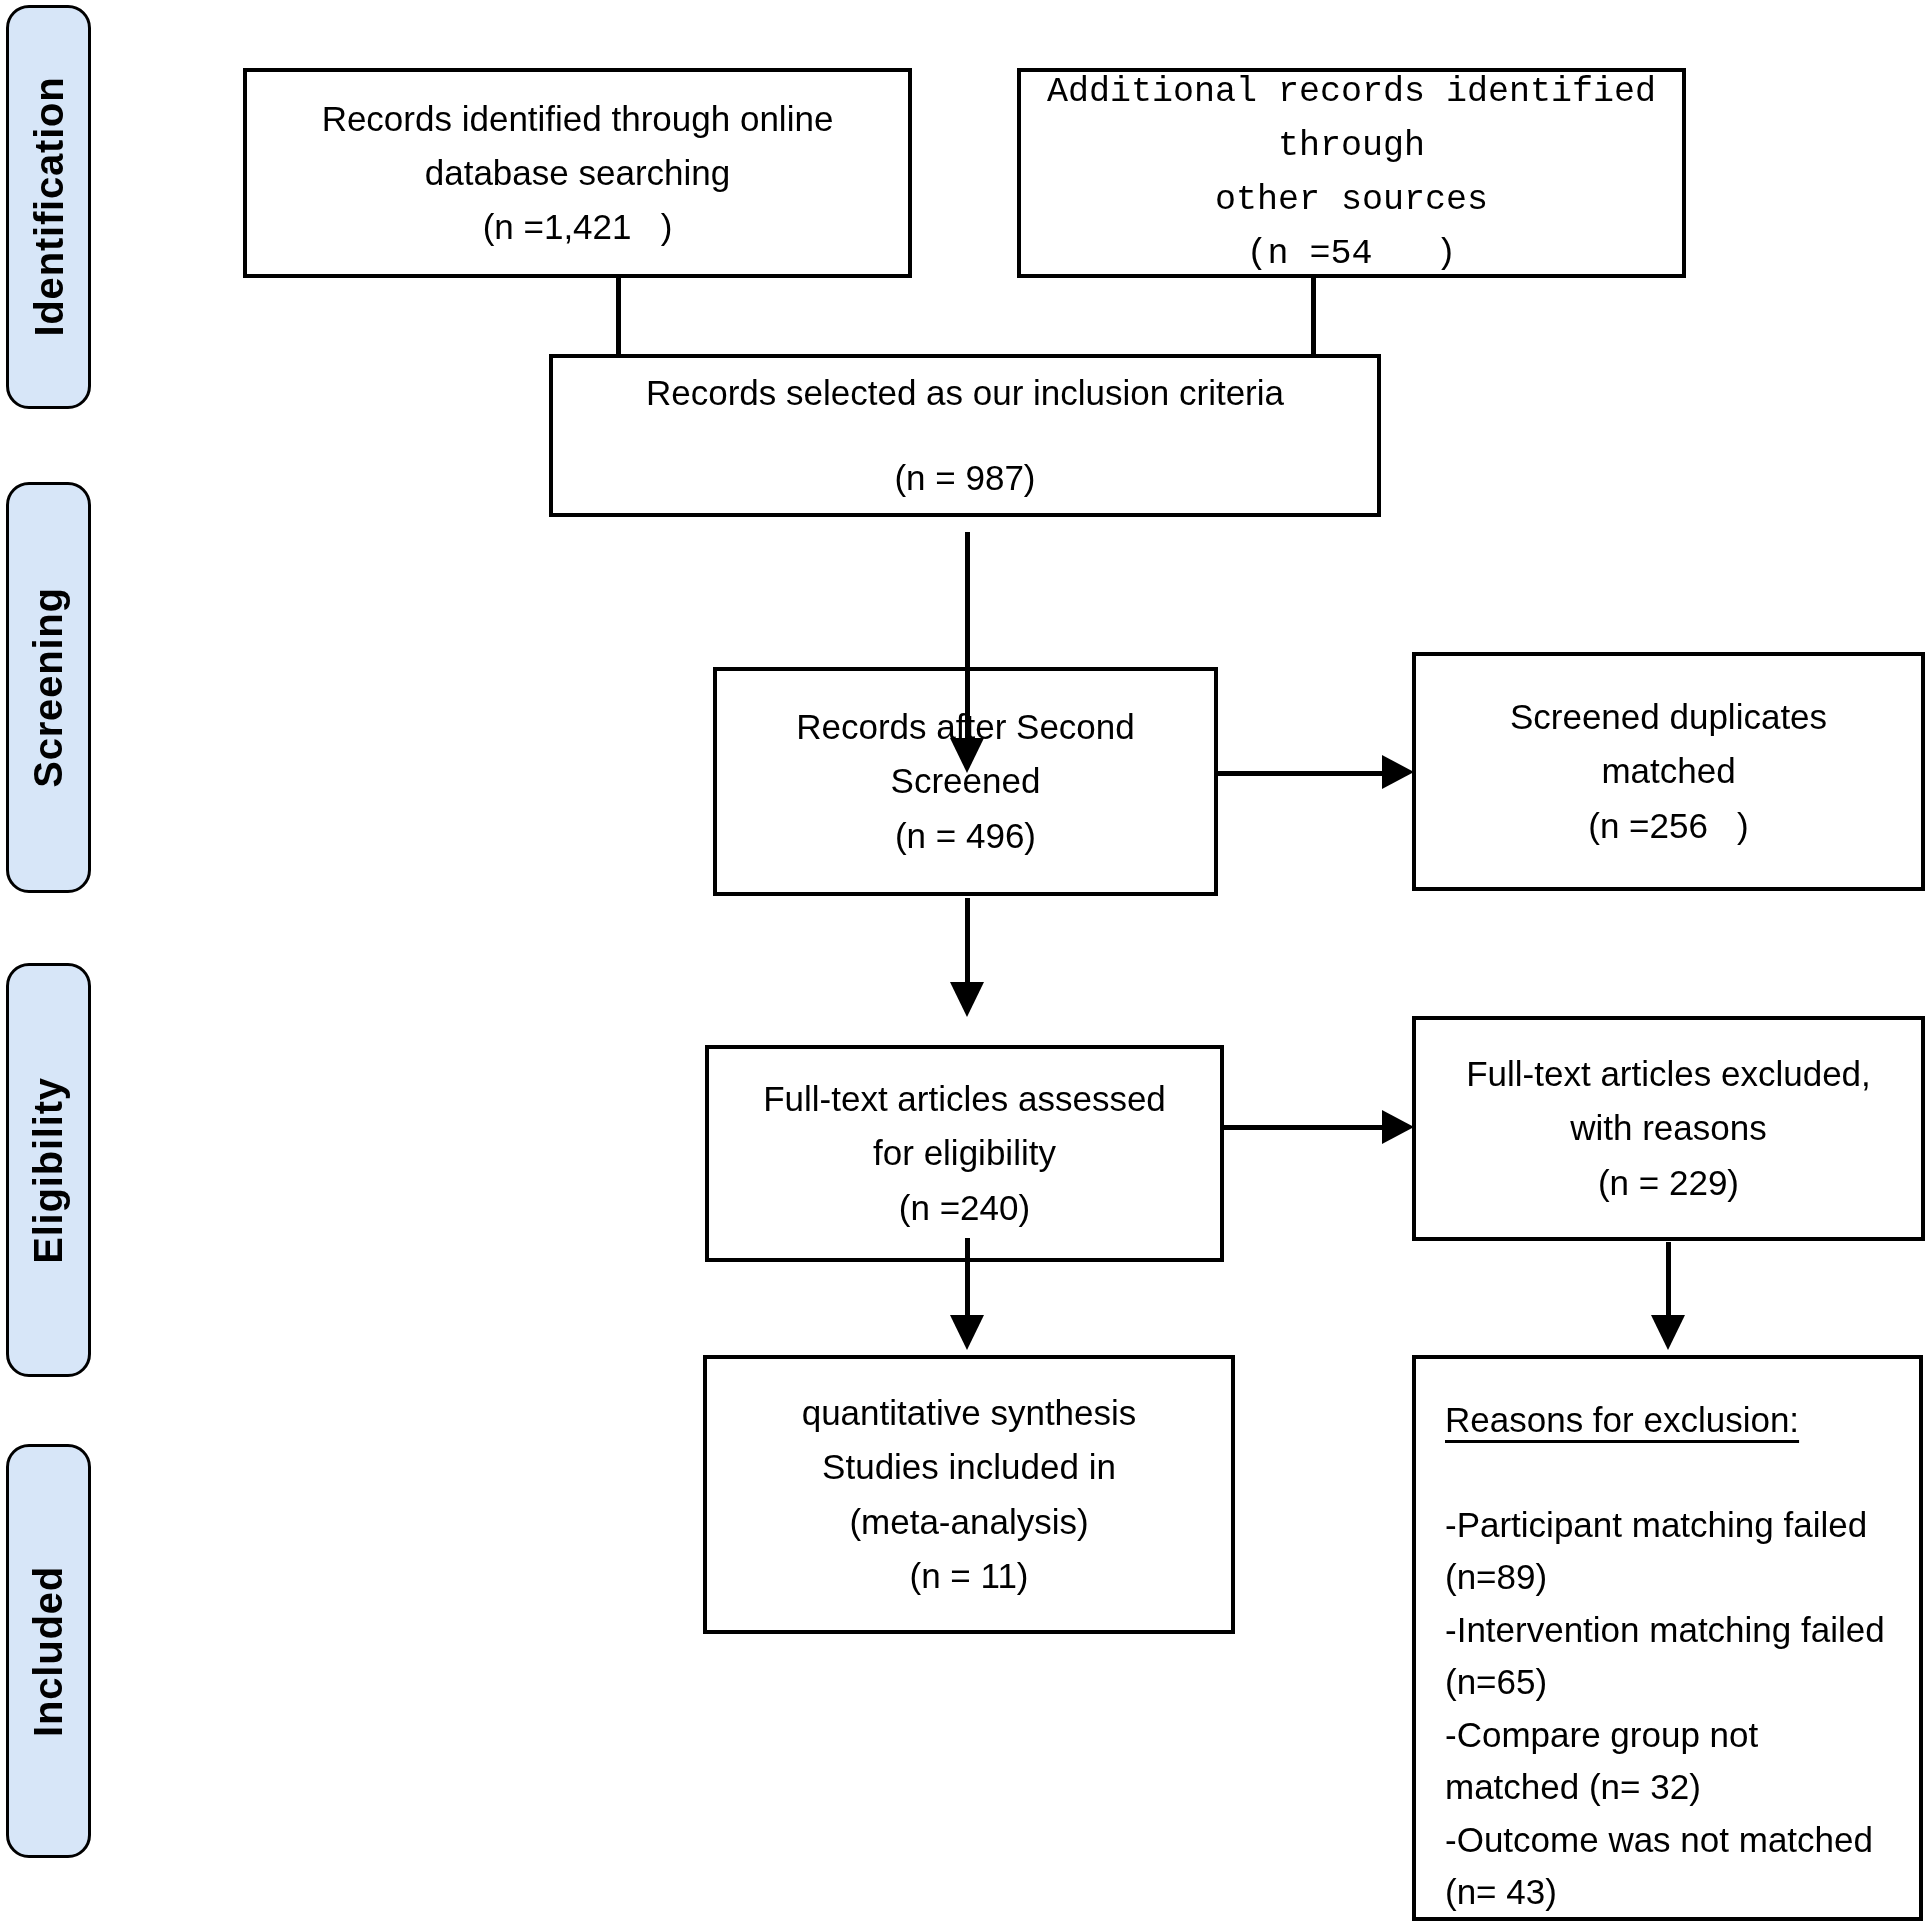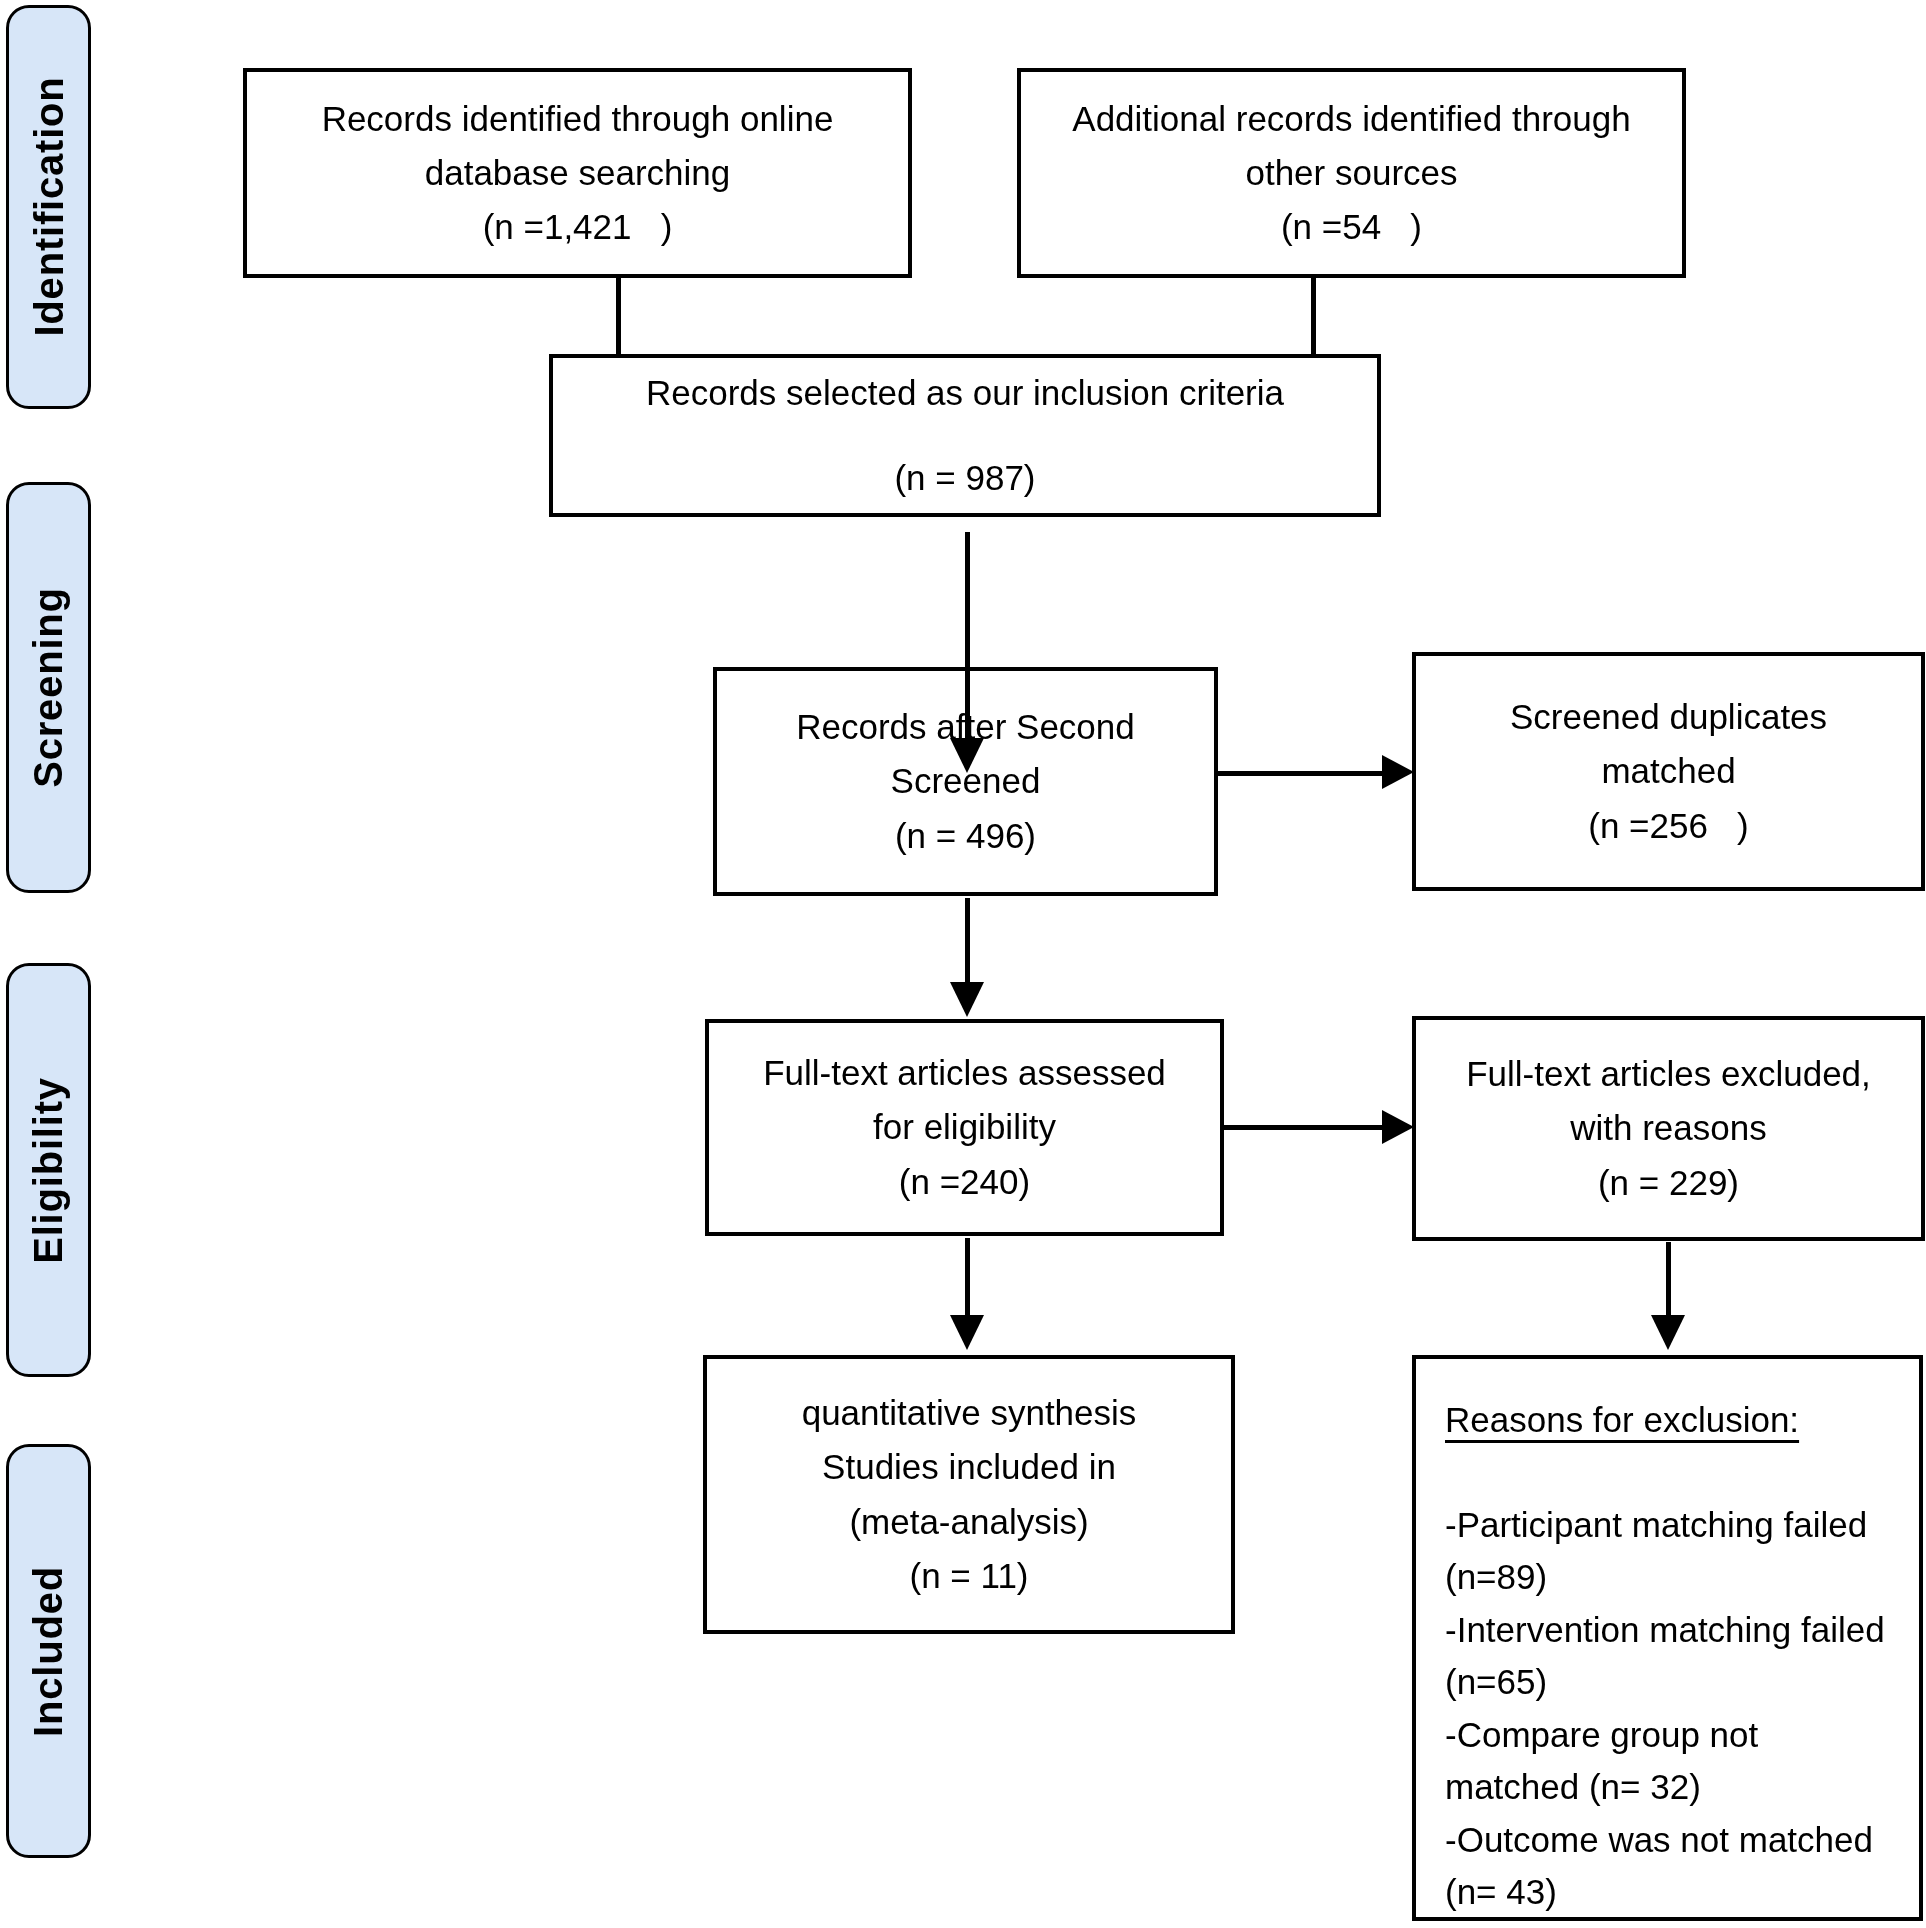--- a/index.html
+++ b/index.html
@@ -52,25 +52,25 @@
     display: flex;
     flex-direction: column;
     align-items: center;
     justify-content: center;
     text-align: center;
     font-size: 35px;
     line-height: 1.55;
     color: #000000;
   }
   #box-records-identified { left: 243px;  top: 68px;   width: 669px;  height: 210px; }
-  #box-additional-records { left: 1017px; top: 68px;   width: 669px;  height: 210px; }
+  #box-additional-records { left: 1017px; top: 68px;   width: 669px;  height: 210px; font-family: Liberation Mono, monospace; }
   #box-records-selected   { left: 549px;  top: 354px;  width: 832px; height: 163px; gap: 31px; }
   #box-records-screened   { left: 713px;  top: 667px;  width: 505px;  height: 229px; }
   #box-duplicates-removed { left: 1412px; top: 652px;  width: 513px;  height: 239px; }
-  #box-fulltext-assessed  { left: 705px;  top: 1019px; width: 519px;  height: 217px; }
+  #box-fulltext-assessed  { left: 705px;  top: 1045px; width: 519px;  height: 217px; }
   #box-fulltext-excluded  { left: 1412px; top: 1016px; width: 513px;  height: 225px; }
   #box-studies-included   { left: 703px;  top: 1355px; width: 532px;  height: 279px; }
 
   #box-reasons {
     position: absolute;
     left: 1412px; top: 1355px; width: 511px; height: 566px;
     background: #ffffff;
     border: 4.6px solid #000000;
     box-sizing: border-box;
     padding: 35px 23px 15.4px 29px;

